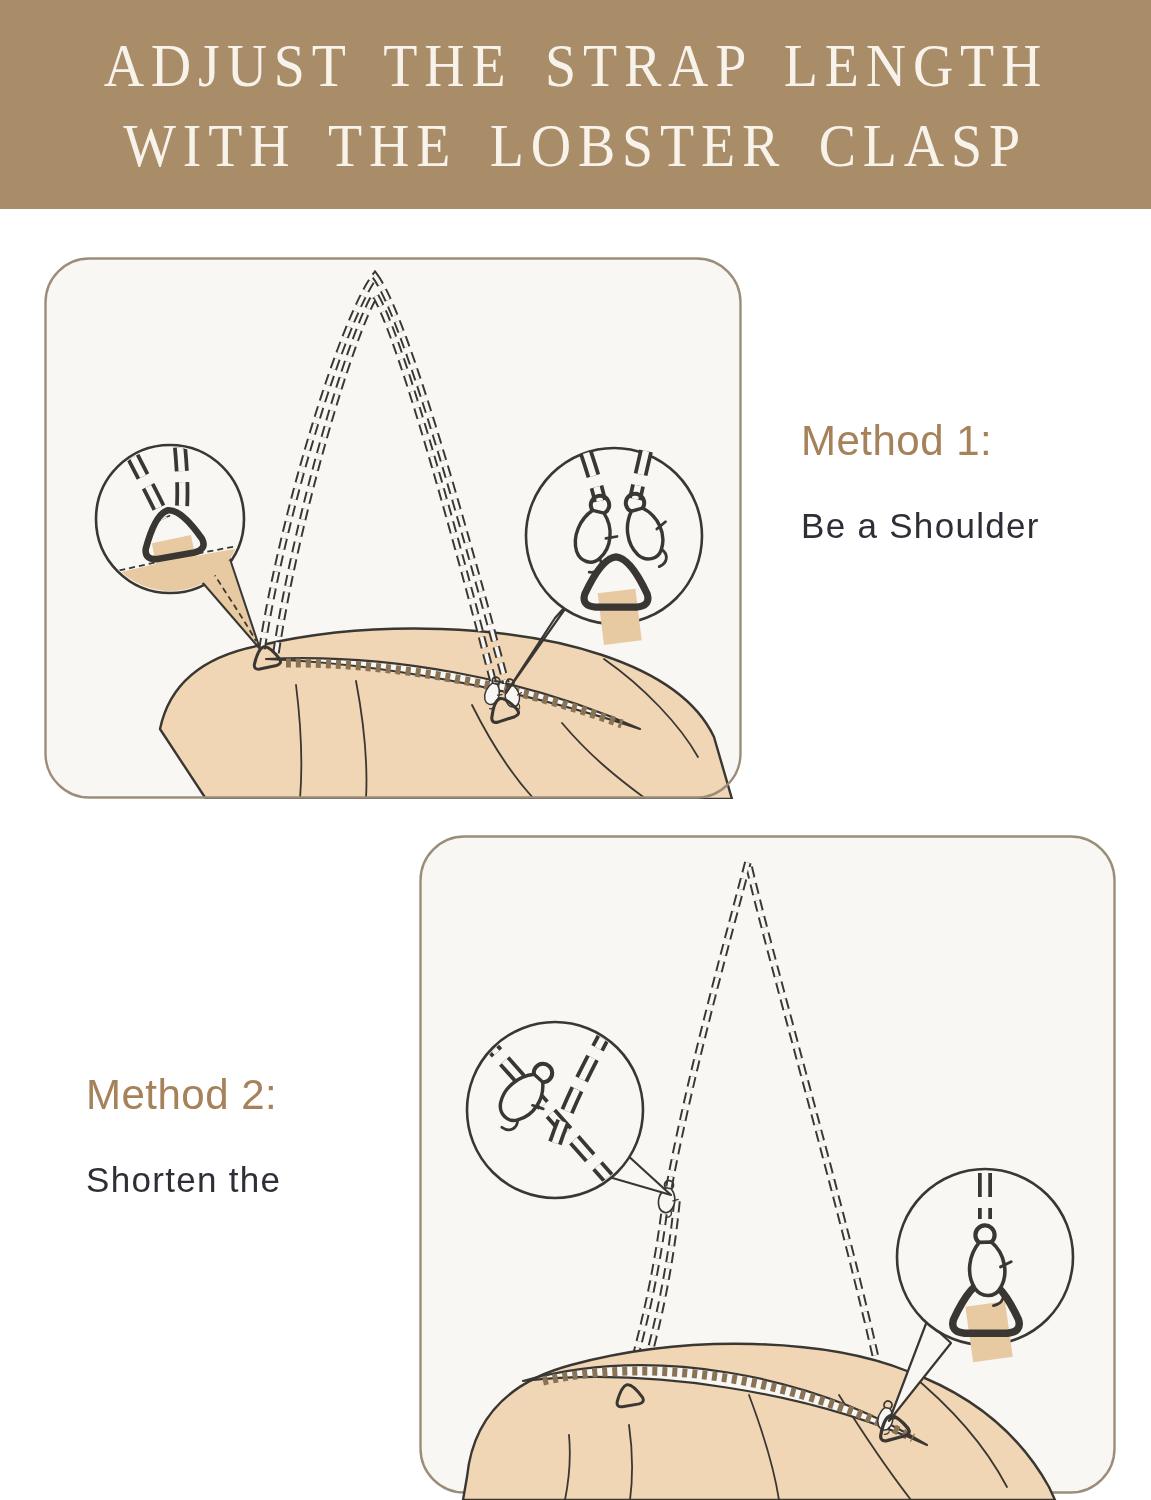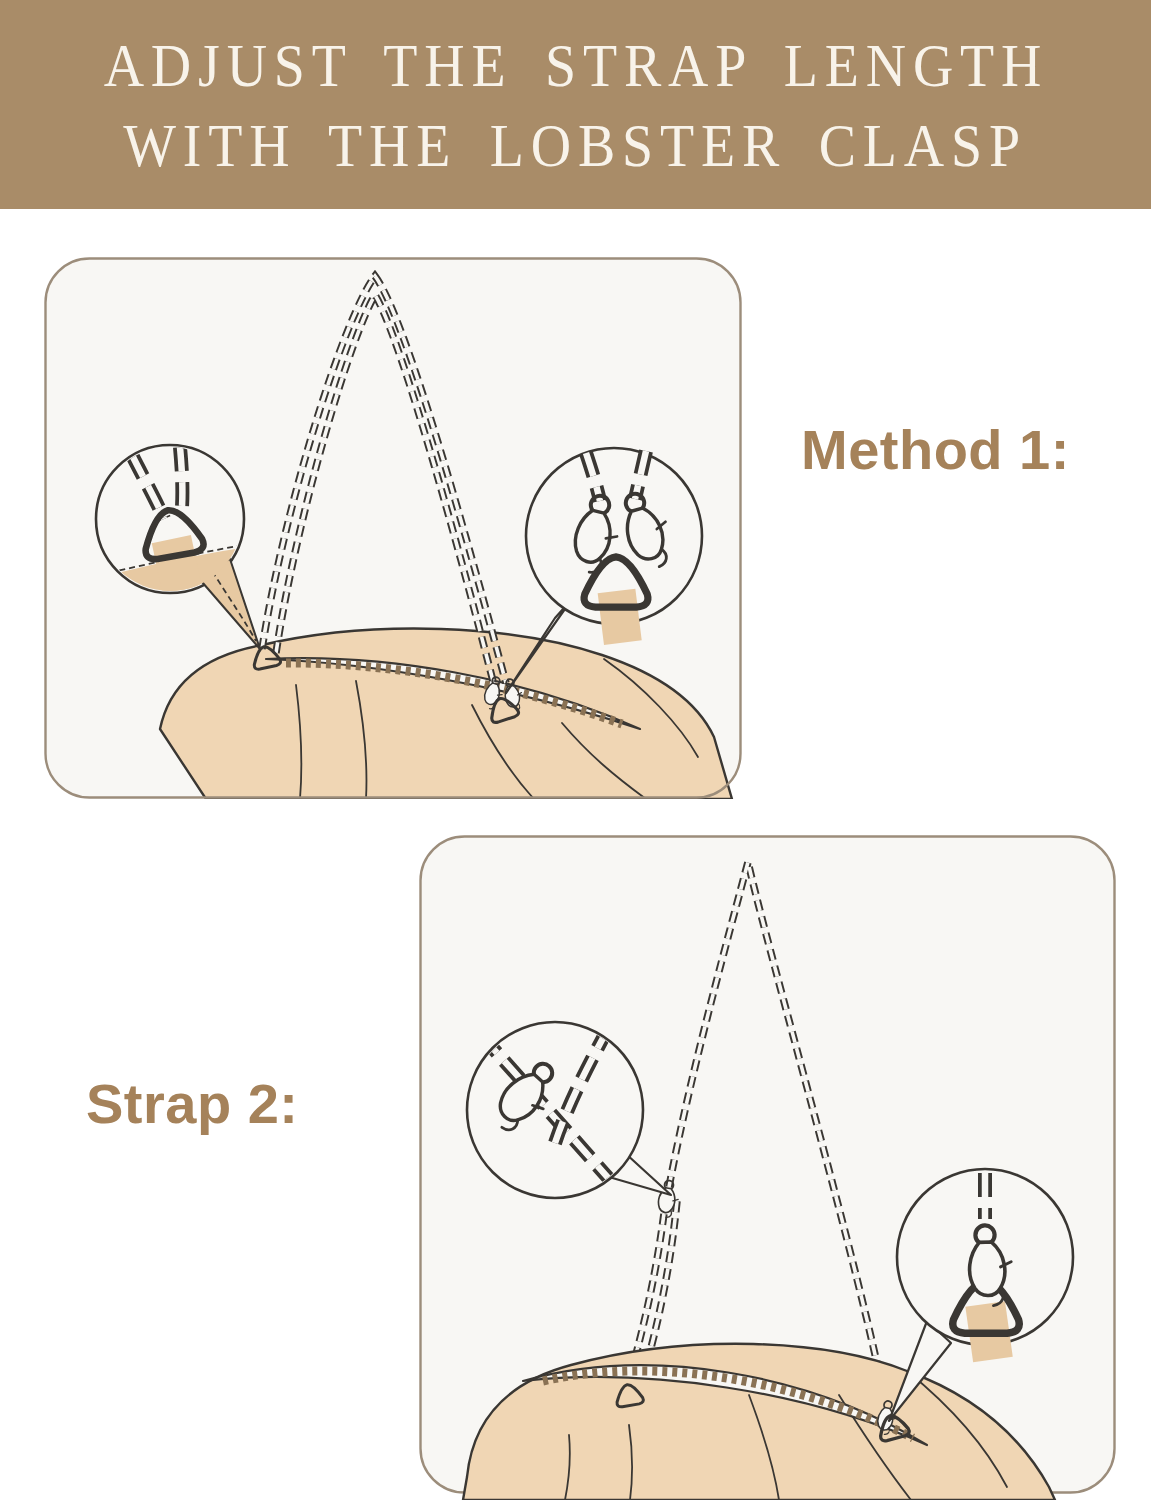--- a/index.html
+++ b/index.html
@@ -14,21 +14,21 @@
           display:flex;flex-direction:column;justify-content:center;align-items:center;}
   .banner-line{color:var(--banner-text);font-family:"Liberation Serif",serif;font-weight:400;
           font-size:57px;line-height:80px;letter-spacing:7px;word-spacing:12px;white-space:nowrap;
           transform:scale(0.98,1.08);}
   .panel-svg{position:absolute;display:block;}
   #top-panel{left:44px;top:257px;}
   #bottom-panel{left:419px;top:835px;}
   .method{position:absolute;}
   #method-1{left:801px;top:417px;width:330px;}
   #method-2{left:86px;top:1071px;width:340px;}
-  .method-heading{color:var(--accent);font-weight:700;font-size:56px;letter-spacing:.5px;
+  .method-heading{color:var(--accent);font-weight:400;font-size:42px;letter-spacing:.5px;
           margin:0 0 34px 0;white-space:nowrap;}
   .method-line{color:var(--text);font-size:35px;line-height:53px;letter-spacing:1.3px;white-space:nowrap;}
   
   .panel-fill{fill:var(--panel-bg);}
   .panel-stroke{fill:none;stroke:var(--panel-border);stroke-width:2.4;}
   .bagfill{fill:var(--bag);stroke:var(--line);stroke-width:2.4;stroke-linejoin:round;}
   .crease{fill:none;stroke:var(--line);stroke-width:1.8;stroke-linecap:round;}
   .lens{fill:var(--panel-bg);stroke:var(--line);stroke-width:2.2;stroke-linejoin:round;}
   .teeth{fill:none;stroke:var(--zipper-teeth);stroke-width:9;stroke-dasharray:5 5;}
   .ch-o{fill:none;stroke:var(--line);stroke-width:7.5;stroke-dasharray:11 6;}
@@ -127,20 +127,21 @@
       <use href="#dring" transform="translate(572,325) scale(1.2)"></use>
       <use href="#clasp" transform="translate(556,248) rotate(14) scale(1.15)"></use>
       <use href="#clasp" transform="translate(591,246) rotate(-16) scale(1.15)"></use>
     </g>
 
     <rect class="panel-stroke" x="1.5" y="1.5" width="695" height="539" rx="44"></rect>
   </svg>
 
   <section class="method" id="method-1">
     <h2 class="method-heading">Method 1:</h2>
+    <div class="method-line">Be a Shoulder</div>
   </section>
 
   <svg id="bottom-panel" class="panel-svg" width="697" height="665" viewBox="0 0 697 665">
     <defs>
       <path id="b-ch1" d="M 250 352 C 272 235 312 92 329 27 C 350 120 442 438 467 572"></path>
       <path id="b-ch2" d="M 247 362 C 238 442 221 506 208 552"></path>
       <path id="b-ch3" d="M 258 366 C 250 448 233 512 220 556"></path>
     </defs>
 
     <rect class="panel-fill" x="1.5" y="1.5" width="694" height="656" rx="44"></rect>
@@ -193,16 +194,17 @@
       <circle class="callout" cx="566" cy="422" r="88"></circle>
       <path class="chB-o" d="M 566 338 L 566 384"></path>
         <path class="chB-i" d="M 566 338 L 566 384"></path>
       <rect class="tabfill" x="-20" y="-6" width="40" height="56" transform="translate(567,475) rotate(-8)"></rect>
       <use href="#dring" transform="translate(567,472) scale(1.25)"></use>
       <use href="#clasp" transform="translate(566,400) rotate(-2) scale(1.2)"></use>
     </g>
   </svg>
 
   <section class="method" id="method-2">
-    <h2 class="method-heading">Strap 2:</h2>
+    <h2 class="method-heading">Method 2:</h2>
+    <div class="method-line">Shorten the</div>
   </section>
 
 </div>
 
 </body></html>

